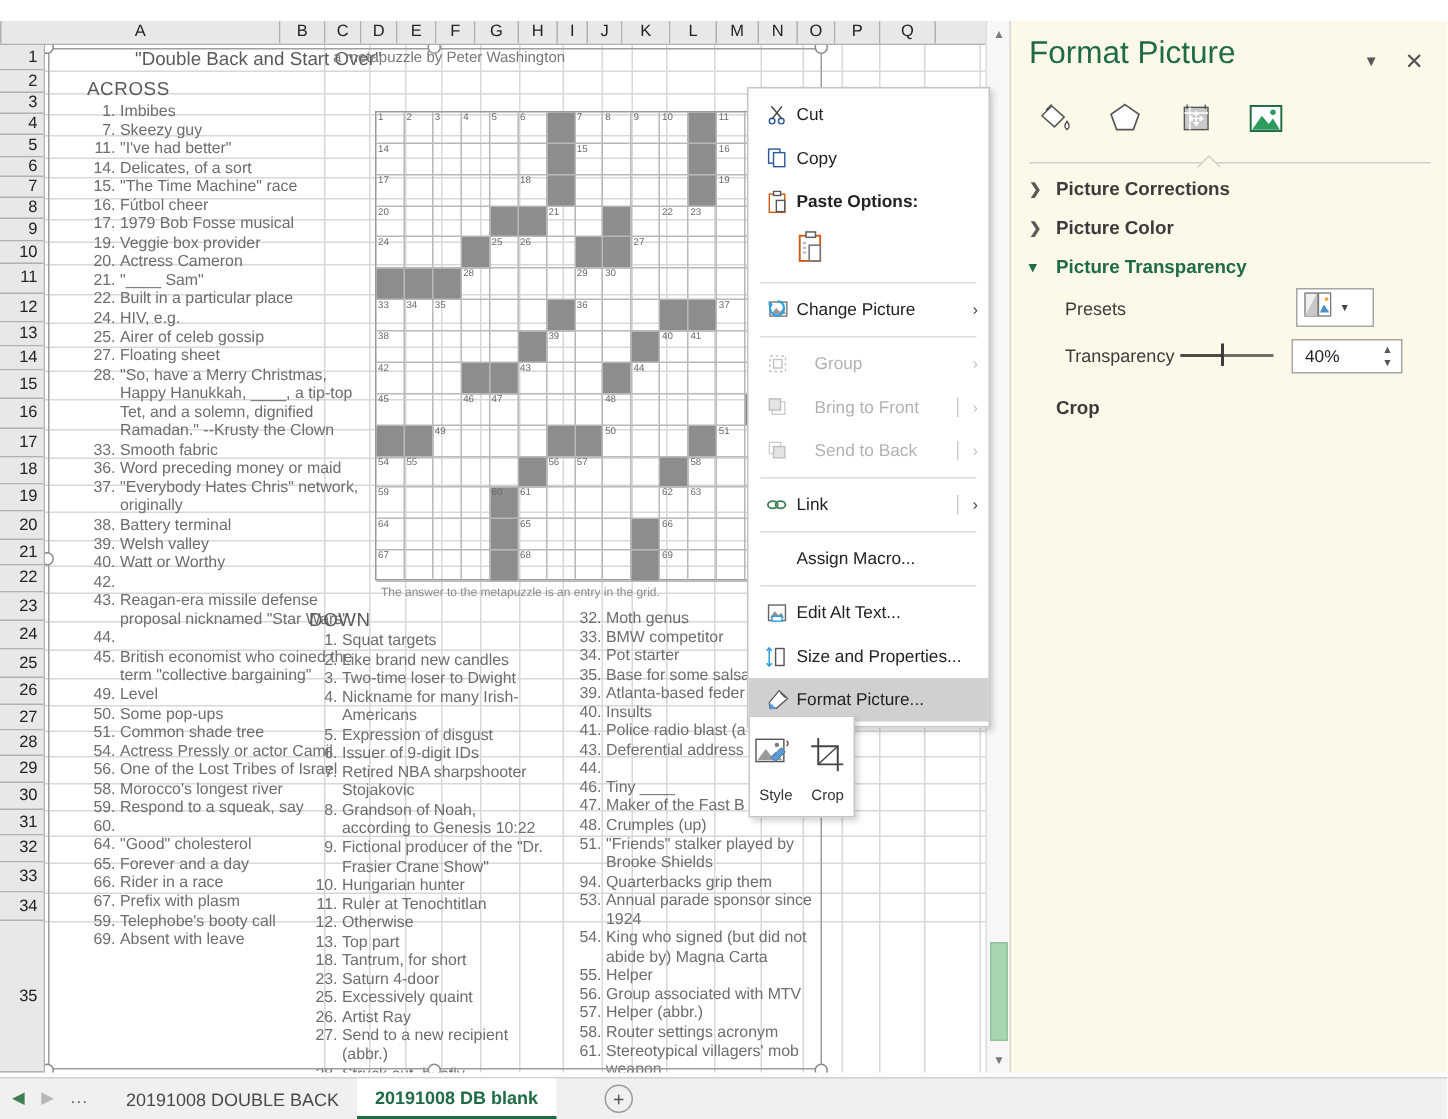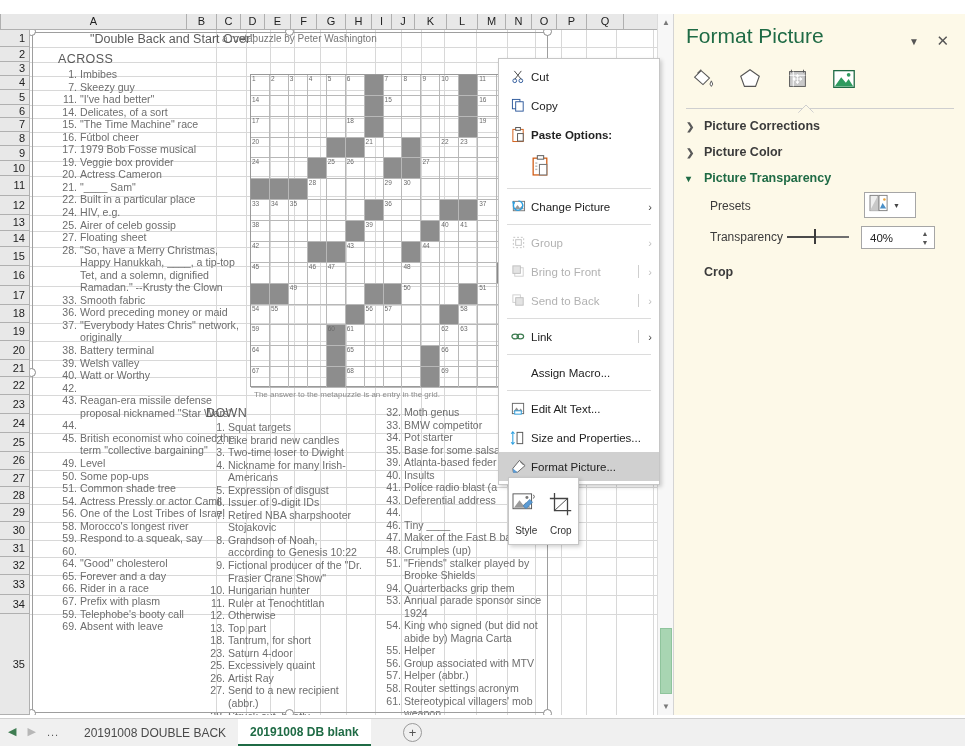--- a/index.html
+++ b/index.html
@@ -114,38 +114,38 @@
     position: absolute; left: 498px; top: 58px; width: 162px;
     background: #ffffff; border: 1px solid #c6c6c6;
     box-shadow: 2px 2px 4px rgba(0,0,0,0.18);
     padding: 3px 0; z-index: 40;
   }
   .ctx-item {
     display: flex; align-items: center; height: 29px;
     font-size: 11.5px; color: #222; padding-left: 6px; position: relative;
   }
   .ctx-item .ic { width: 26px; display: flex; align-items: center; justify-content: center; }
-  .ctx-item.disabled { color: #b2b2b2; }
+  .ctx-item.disabled { color: #b2b2b2; gap: 12px; }
   .ctx-item.bold { font-weight: bold; }
   .ctx-item.hl { background: #d0d0d0; }
   .ctx-item .arrow {
     position: absolute; right: 7px; font-size: 11px; color: #444;
   }
   .ctx-item .sep-bar {
     position: absolute; right: 20px; top: 8px; bottom: 8px; width: 1px; background: #cfcfcf;
   }
   .ctx-sep { height: 1px; background: #dcdcdc; margin: 3px 8px; }
   .paste-icons { height: 36px; padding-left: 32px; display: flex; align-items: center; }
 
   
   .minibar {
     position: absolute; left: 499px; top: 477px; width: 71px; height: 68px;
     background: #ffffff; border: 1px solid #c6c6c6;
     box-shadow: 2px 2px 4px rgba(0,0,0,0.18);
-    display: flex; z-index: 45; margin-left: 9px;
+    display: flex; z-index: 45;
   }
   .minibar .mb-btn {
     flex: 1; display: flex; flex-direction: column; align-items: center;
     justify-content: center; padding-top: 5px;
   }
   .minibar .mb-label { font-size: 10px; color: #333; margin-top: 3px; }
 
   
   .vscroll {
     position: absolute; left: 657px; top: 14px; width: 16px; height: 701px;

